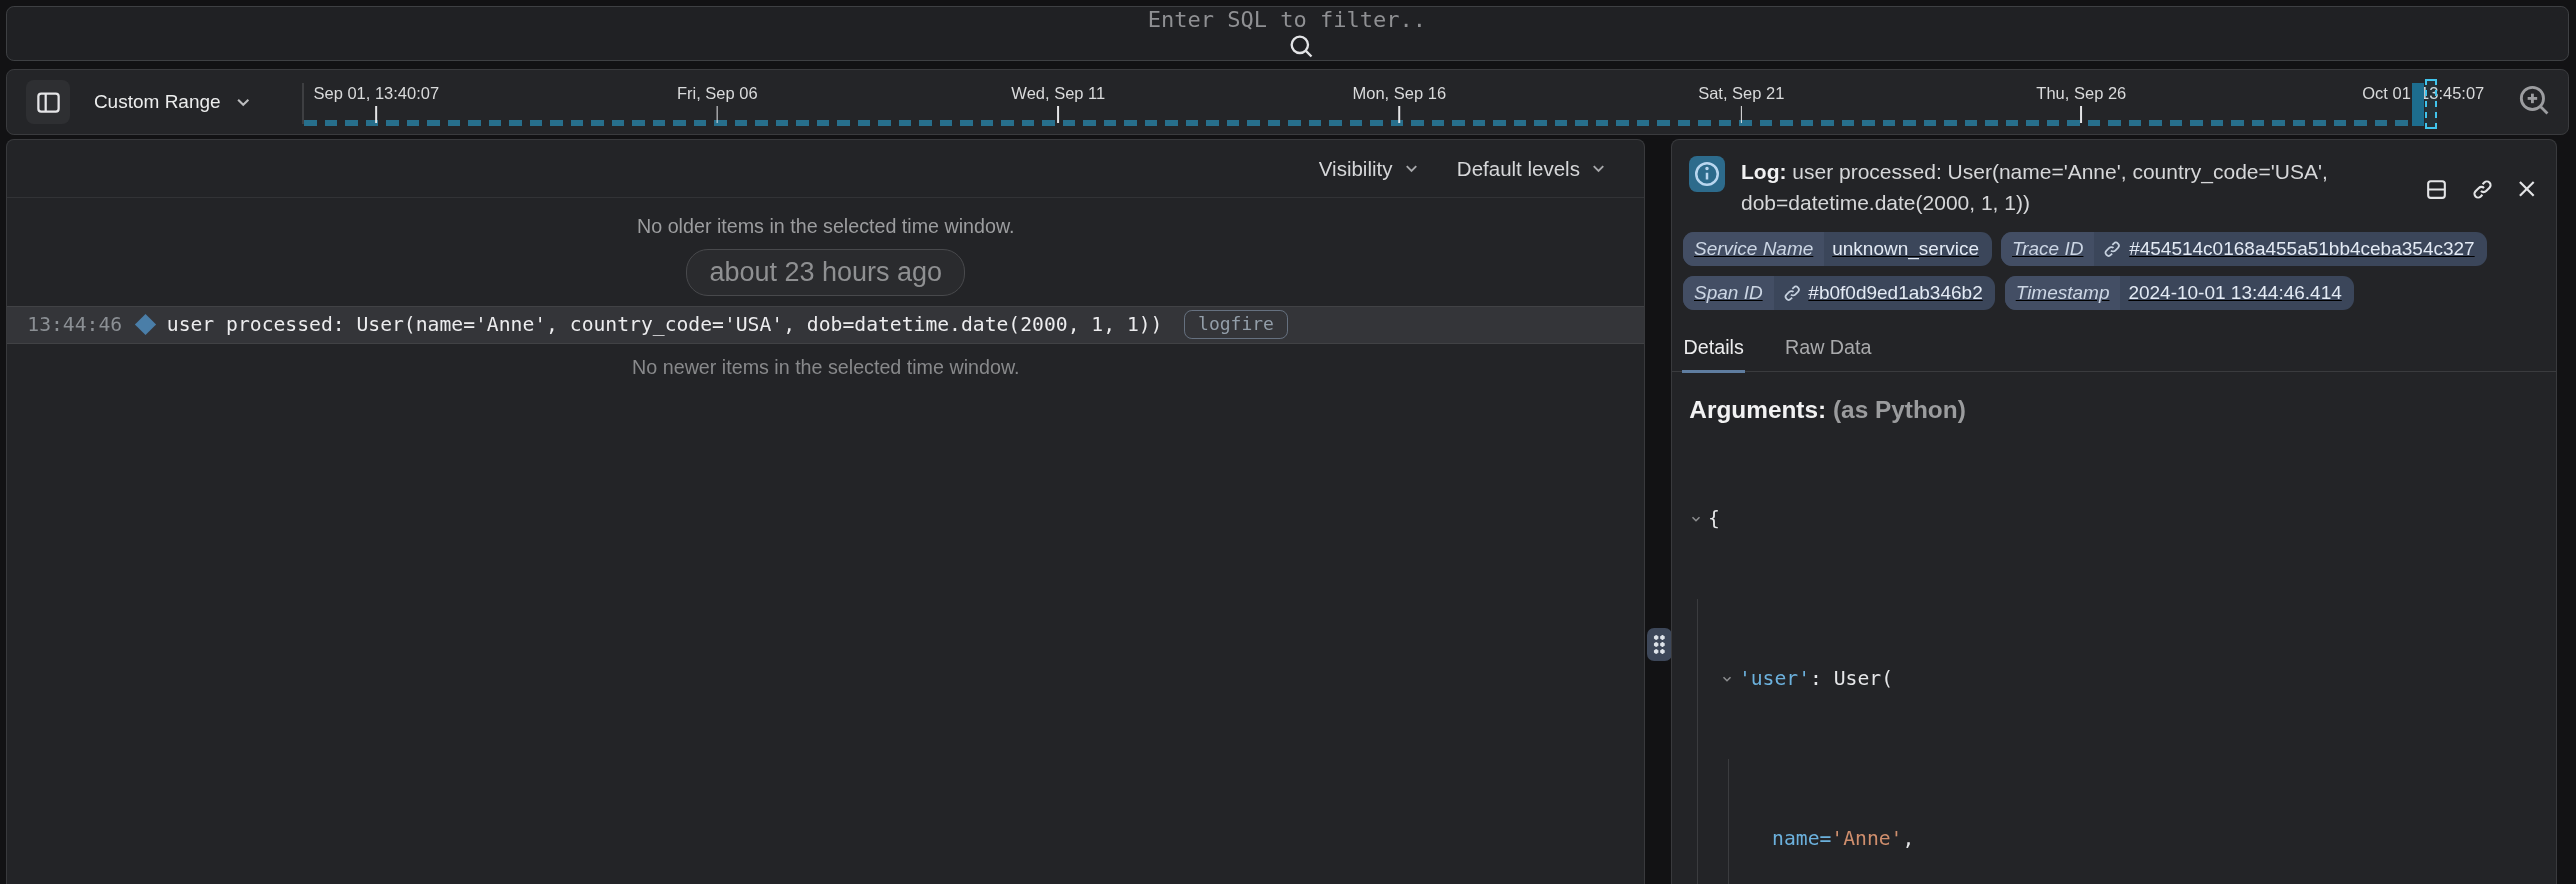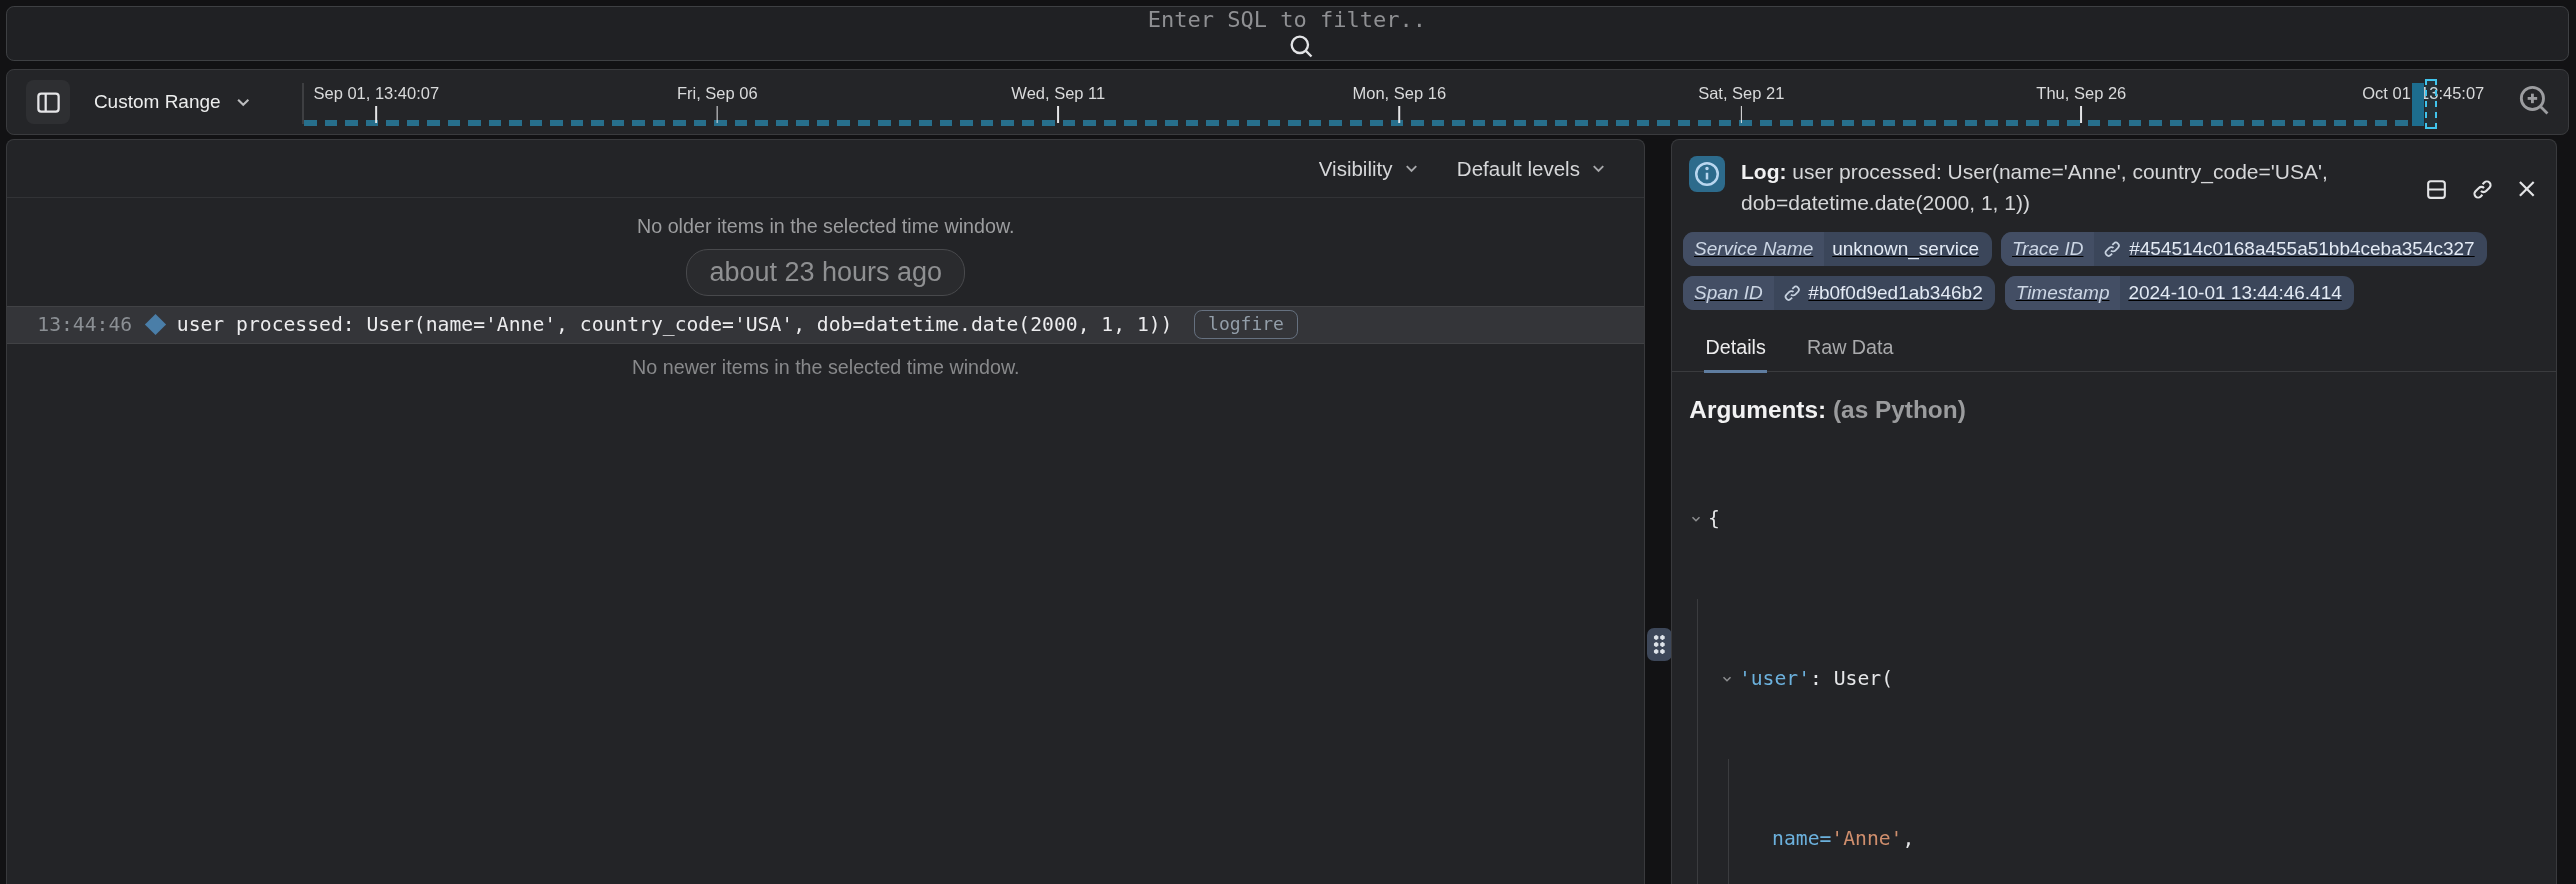--- a/index.html
+++ b/index.html
@@ -52,21 +52,21 @@
   .dd-btn { display:flex; align-items:center; gap:9.4px; background:none; border:none;
             color:#d6d7d9; font-size:20.5px; cursor:pointer; font-family:inherit; }
   .dd-btn svg { color:#a7a8ab; }
   .centered-note { text-align:center; font-size:19.7px; color:#9c9d9f; }
   .note-older { margin-top:17.3px; }
   .ago-pill { display:block; width:max-content; margin:11px auto 0; padding:7px 22px;
               border:1.6px solid #48494c; border-radius:22px; background:#2a2b2e;
               color:#8f9092; font-size:27px; }
   .log-row { margin-top:9.4px; height:38px; background:#343539; border-top:1.6px solid #414245;
              border-bottom:1.6px solid #414245; display:flex; align-items:center;
-             padding:0 30px; cursor:pointer;
+             padding:0 20px; cursor:pointer;
              font-family:"DejaVu Sans Mono", monospace; font-size:19.7px; white-space:pre; }
   .log-time { color:#8b8f94; }
   .diamond { width:15px; height:15px; background:#4a7ea8; transform:rotate(45deg);
              margin:0 14px 0 15.7px; flex:none; }
   .log-msg { color:#ececee; }
   .log-tag { margin-left:22px; padding:2.4px 12.6px 3.9px; border:1.6px solid #667180; border-radius:7.9px;
              color:#939ea9; font-size:18px; background:transparent; cursor:pointer;
              font-family:"DejaVu Sans Mono", monospace; }
   .note-newer { margin-top:12.6px; color:#88898b; }
 
@@ -87,21 +87,21 @@
   .dp-header-icons { display:flex; gap:20.5px; margin-left:auto; padding-top:4.7px; color:#dcdcde; }
 
   .badges { display:flex; flex-wrap:wrap; gap:9.4px; padding:3.1px 11px 0; width:874px; }
   .badge { display:inline-flex; align-items:center; border-radius:11px; overflow:hidden;
            background:#3b465a; font-size:19px; cursor:pointer;text-decoration:underline; }
   .badge-label { font-style:italic; color:#ccd6e4; background:#434e64; padding:6.3px 11px; white-space:nowrap; }
   .badge-value { color:#e3eaf4; padding:6.3px 12.6px 6.3px 7.9px; display:flex; align-items:center;
                  gap:6.3px; white-space:nowrap; }
   .badge-value svg { color:#c6d1df; }
 
-  .tabs { display:flex; gap:38px; margin-top:17.3px; padding:0 32px; border-bottom:1.6px solid #3a3b3e; }
+  .tabs { display:flex; gap:38px; margin-top:17.3px; padding:0 10px; border-bottom:1.6px solid #3a3b3e; }
   .tab { background:none; border:none; font-family:inherit; font-size:19.7px; color:#a9aaac;
          padding:7.9px 1.6px 11px; cursor:pointer; }
   .tab.active { color:#ededee; border-bottom:3.1px solid #5f7da0; margin-bottom:-1.6px; }
 
   .dp-content { padding:23.6px 17.3px 0; }
   .sec-h { font-size:24.4px; font-weight:bold; color:#f2f2f3; }
   .sec-h .sub { color:#9b9c9e; }
 
   .code { margin-top:15.7px; font-family:"DejaVu Sans Mono", monospace; font-size:19.7px;
           line-height:32px; white-space:pre; color:#e6e7e9; }

